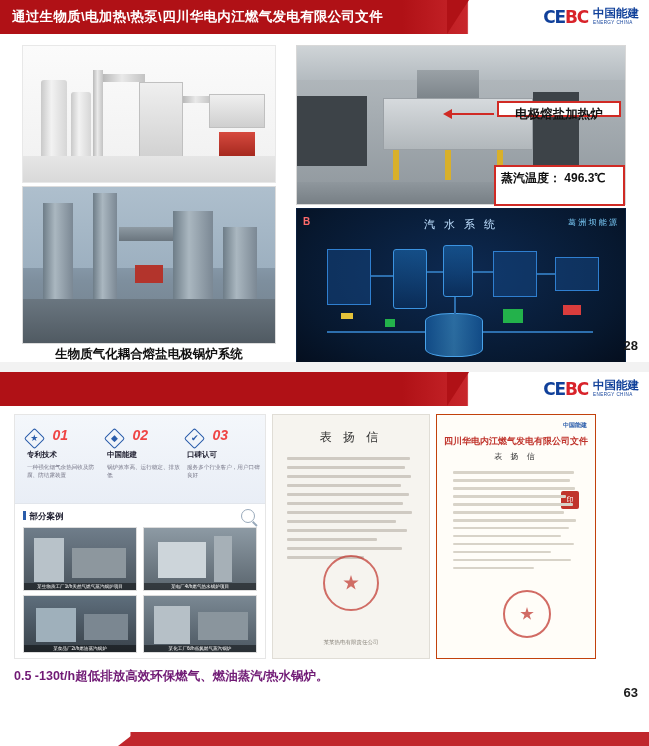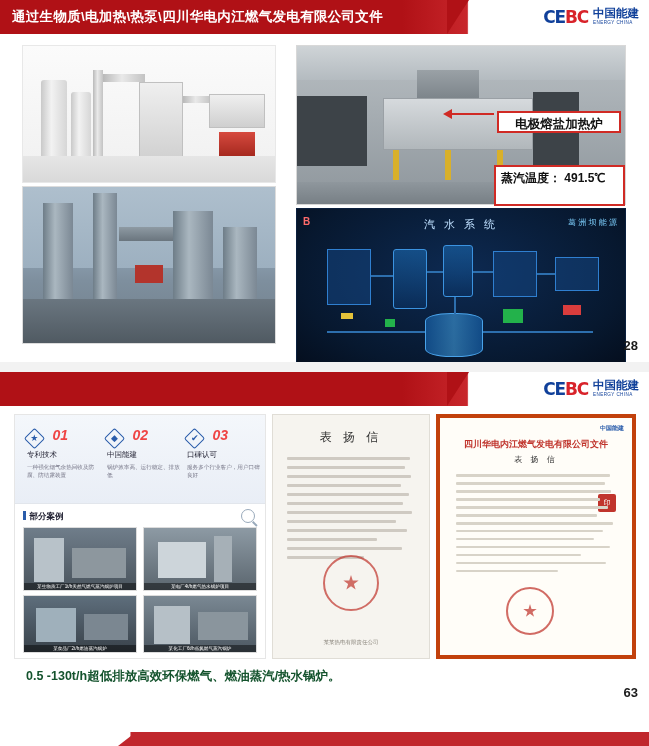--- a/index.html
+++ b/index.html
@@ -172,22 +172,22 @@
   
   .callout {
     position: absolute;
     background: #ffffff;
     border: 2px solid #d02a24;
     color: #111;
     font-weight: bold;
     text-align: center;
   }
   .callout-1 {
-    left: 497px; top: 67px; width: 124px; height: 22px;
-    line-height: 23px; font-size: 12.5px; margin-top: 10px;
+    left: 497px; top: 67px; width: 124px; height: 16px;
+    line-height: 23px; font-size: 12.5px;
   }
   .callout-2 {
     left: 494px; top: 131px; width: 131px; height: 41px;
     padding-top: 3px; font-size: 12px; line-height: 17px; text-align: left; padding-left: 5px;
   }
   .arrow-red {
     position: absolute; background: #d02a24; height: 2px;
   }
   .arrow-head {
     position: absolute; width: 0; height: 0;
@@ -221,21 +221,21 @@
   .feat {
     position:absolute; top: 12px; width: 76px; text-align:left;
   }
   .feat .badge {
     width: 15px; height: 15px; border:1.4px solid #2a5caa; color:#2a5caa;
     display:inline-block; text-align:center; line-height:13px; font-size:9px; border-radius:2px;
     transform: rotate(45deg);
   }
   .feat .badge span { display:inline-block; transform: rotate(-45deg); }
   .feat .num { color:#ef4444; font-size: 14px; font-weight:bold; font-style: italic; display:inline-block; vertical-align:top; margin-left:6px;}
-  .feat .ft { color:#223; font-size: 7.5px; font-weight:normal; margin-top:4px;}
+  .feat .ft { color:#223; font-size: 7.5px; font-weight:bold; margin-top:4px;}
   .feat .fd { color:#778; font-size: 5.6px; line-height:8px; margin-top:3px;}
   .s2l-divider { position:absolute; left:0; top:88px; width:100%; height:1px; background:#e2e6ec;}
   .s2l-sec {
     position:absolute; left:8px; top:96px; font-size:8.5px; color:#223; font-weight:bold;
   }
   .s2l-sec .bar { display:inline-block; width:2.5px; height:9px; background:#2a5caa; vertical-align:-1px; margin-right:4px;}
   .s2l-mag { position:absolute; right:10px; top:94px; width:14px; height:14px; border:1.4px solid #9ab; border-radius:50%; }
   .s2l-mag:after { content:''; position:absolute; right:-4px; bottom:-2px; width:6px; height:1.5px; background:#9ab; transform: rotate(45deg); }
   .thumb { position:absolute; overflow:hidden; border:1px solid #dcdcdc;}
   .thumb .cap { position:absolute; left:0; bottom:0; width:100%; background:rgba(0,0,0,.45); color:#fff; font-size:4.6px; text-align:center; line-height:7px;}
@@ -254,22 +254,22 @@
   }
   .doc-stamp:before {
     content:''; position:absolute; left:50%; top:50%; width:16px; height:16px;
     margin:-8px 0 0 -8px; background:#c0342c;
     clip-path: polygon(50% 0%, 61% 35%, 98% 35%, 68% 57%, 79% 91%, 50% 70%, 21% 91%, 32% 57%, 2% 35%, 39% 35%);
   }
   .doc-sign { position:absolute; left:0; bottom:12px; width:100%; text-align:center; font-size:5.5px; color:#8a857c;}
 
   
   .s2-letter {
-    position:absolute; left: 436px; top: 8px; width: 200px; height: 245px;
-    background:#fffdf8; border:4px solid #c2410c;
+    position:absolute; left: 436px; top: 8px; width: 160px; height: 245px;
+    background:#fffdf8; border:1px solid #c2410c;
   }
   .lt-logo { position:absolute; right:8px; top:6px; font-size:6px; color:#2a5caa; font-weight:bold;}
   .lt-head { position:absolute; left:0; top:20px; width:100%; text-align:center; font-size:9px; color:#c0342c; font-weight:bold;}
   .lt-sub  { position:absolute; left:0; top:36px; width:100%; text-align:center; font-size:8px; color:#333; letter-spacing:3px;}
   .lt-body { position:absolute; left:16px; right:16px; top:56px;}
   .lt-body .ln { height:2.6px; background:#d8d3c8; margin-bottom:5.4px; border-radius:1px;}
   .lt-seal {
     position:absolute; right: 16px; top: 76px; width: 18px; height: 18px;
     background:#c0342c; color:#fff; font-size:7px; text-align:center; line-height:18px; border-radius:2px;
   }
@@ -278,22 +278,22 @@
     border:2.2px solid #c0342c; border-radius:50%; opacity:.72;
   }
   .lt-stamp:before{
     content:''; position:absolute; left:50%; top:50%; width:14px; height:14px; margin:-7px 0 0 -7px;
     background:#c0342c;
     clip-path: polygon(50% 0%, 61% 35%, 98% 35%, 68% 57%, 79% 91%, 50% 70%, 21% 91%, 32% 57%, 2% 35%, 39% 35%);
   }
 
   
   .s2-line1 {
-    position: absolute; left: 26px; top: 262px; width: 620px;
-    font-size: 12.5px; font-weight: bold; color: #14532d;
+    position: absolute; left: 14px; top: 262px; width: 620px;
+    font-size: 12.5px; font-weight: bold; color: #701a75;
   }
   .s2-line2 {
     position: absolute; left: 14px; top: 290px; width: 600px;
     font-size: 12px; color: #111; line-height: 18px;
   }
   .s2-line2 b { font-weight: bold; }
 
   
   .ribbon {
     position:absolute; left:0; bottom:0; width:649px; height:14px;
@@ -346,39 +346,40 @@
         <div class="plb-sky"></div>
         <div class="plb-tower" style="left:20px;top:16px;width:30px;height:104px;"></div>
         <div class="plb-tower" style="left:70px;top:6px;width:24px;height:120px;"></div>
         <div class="plb-duct" style="left:96px;top:40px;width:92px;height:14px;"></div>
         <div class="plb-tower" style="left:150px;top:24px;width:40px;height:96px;"></div>
         <div class="plb-tower" style="left:200px;top:40px;width:34px;height:82px;"></div>
         <div class="plb-red" style="left:112px;top:78px;width:28px;height:18px;"></div>
         <div class="plb-base"></div>
       </div>
 
+      <div class="caption-1">生物质气化耦合熔盐电极锅炉系统</div>
 
       <div class="panel img-right-top">
         <div class="irt-roof"></div>
         <div class="irt-hopper" style="left:120px;top:24px;width:62px;height:28px;"></div>
         <div class="irt-main" style="left:86px;top:52px;width:150px;height:52px;"></div>
         <div class="irt-dark" style="left:0px;top:50px;width:70px;height:70px;"></div>
         <div class="irt-dark" style="left:236px;top:46px;width:46px;height:74px;"></div>
         <div class="irt-yellow" style="left:96px;top:104px;width:6px;height:30px;"></div>
         <div class="irt-yellow" style="left:148px;top:104px;width:6px;height:30px;"></div>
         <div class="irt-yellow" style="left:200px;top:104px;width:6px;height:30px;"></div>
         <div class="irt-floor"></div>
       </div>
 
       <div class="callout callout-1">电极熔盐加热炉</div>
       <div class="arrow-red" style="left:452px;top:79px;width:42px;"></div>
       <div class="arrow-head" style="left:443px;top:75px;"></div>
 
       <div class="callout callout-2">
-        <div>蒸汽温度： 491.5℃</div>
+        <div>蒸汽温度： 496.3℃</div>
       </div>
       <div class="leader" style="left:437px;top:256px;width:62px;transform:rotate(-44deg);"></div>
 
       <div class="panel img-right-bottom">
         <div class="scada-left-label">B</div>
         <div class="scada-title">汽 水 系 统</div>
         <div class="scada-brand">葛 洲 坝 能 源</div>
 
         <div class="s-node" style="left:30px;top:40px;width:44px;height:56px;"></div>
         <div class="s-tank" style="left:96px;top:40px;width:34px;height:60px;"></div>

